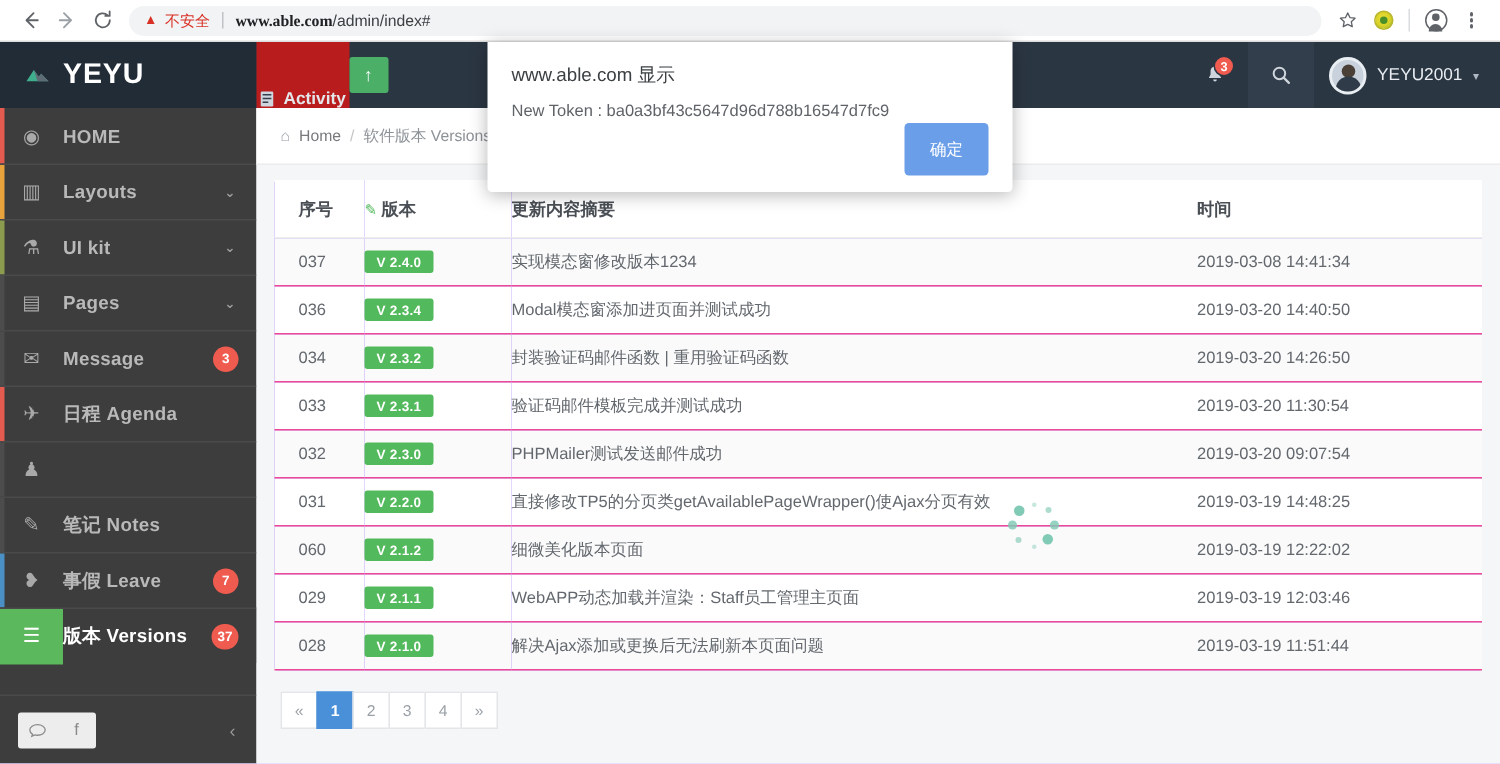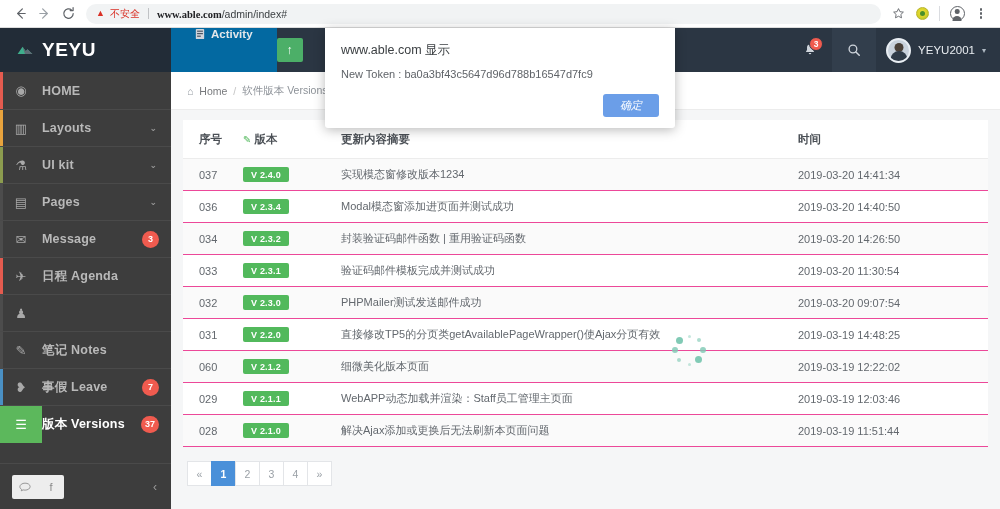--- a/index.html
+++ b/index.html
@@ -66,22 +66,22 @@
     position: absolute; top: 28px; left: 0; width: 1000px; height: 44px;
     background: #2b3643; display: flex; align-items: stretch;
   }
   .brand {
     width: 171px; background: #222c37; display: flex; align-items: center;
     padding-left: 16px; gap: 8px;
   }
   .brand-name { color: #fff; font-size: 19px; font-weight: 700; letter-spacing: .6px; }
   .nav-left { display: flex; align-items: stretch; }
   .nav-tab {
-    display: flex; align-items: flex-start; gap: 6px; padding: 0 24px;
-    color: #e4e7ea; font-size: 11.5px; font-weight: 700; background: #0369a1;
+    display: flex; align-items: flex-end; gap: 6px; padding: 0 2px;
+    color: #e4e7ea; font-size: 11.5px; font-weight: 700; background: #b91c1c;
   }
   .nav-green {
     width: 26px; margin: 10px 0; background: #4caf68; border-radius: 2px;
     display: flex; align-items: center; justify-content: center; color: #fff; font-size: 12px;
   }
   .nav-spacer { flex: 1 1 auto; }
   .nav-right { display: flex; align-items: stretch; }
   .nav-icon {
     width: 44px; display: flex; align-items: center; justify-content: center;
     color: #cfd5dc; font-size: 14px; position: relative;
@@ -203,21 +203,21 @@
     position: absolute; left: 325px; top: 28px; width: 350px; height: 100px;
     background: #fff; border-radius: 0 0 3px 3px;
     box-shadow: 0 2px 12px rgba(0,0,0,.28); z-index: 50;
     display: flex; flex-direction: column; padding: 14px 16px 0 16px;
   }
   .modal-title { font-size: 12.5px; color: #3c4043; margin-bottom: 9px; }
   .modal-msg { font-size: 11px; color: #5f6368; }
   .modal-actions { margin-top: auto; display: flex; justify-content: flex-end; padding-bottom: 11px; }
   .btn-ok {
     background: #6b9ee8; color: #fff; border: none; border-radius: 3px;
-    font-size: 11px; padding: 4px 17px; font-family: inherit; font-style: italic;
+    font-size: 11px; padding: 10px 17px; font-family: inherit;
   }
 </style>
 </head>
 <body>
 
 <div class="screen">
 
   <div class="browser-bar">
     <div class="nav-btn">
       <svg width="15" height="15" viewBox="0 0 16 16">
@@ -402,21 +402,21 @@
             </th>
             <th class="c-desc">更新内容摘要</th>
             <th class="c-time">时间</th>
           </tr>
         </thead>
         <tbody id="tbody">
             <tr>
               <td class="c-no">037</td>
               <td class="c-ver"><span class="vbadge">V 2.4.0</span></td>
               <td class="c-desc">实现模态窗修改版本1234</td>
-              <td class="c-time">2019-03-20 14:41:34</td>
+              <td class="c-time">2019-03-08 14:41:34</td>
             </tr>
             <tr>
               <td class="c-no">036</td>
               <td class="c-ver"><span class="vbadge">V 2.3.4</span></td>
               <td class="c-desc">Modal模态窗添加进页面并测试成功</td>
               <td class="c-time">2019-03-20 14:40:50</td>
             </tr>
             <tr>
               <td class="c-no">034</td>
               <td class="c-ver"><span class="vbadge">V 2.3.2</span></td>

